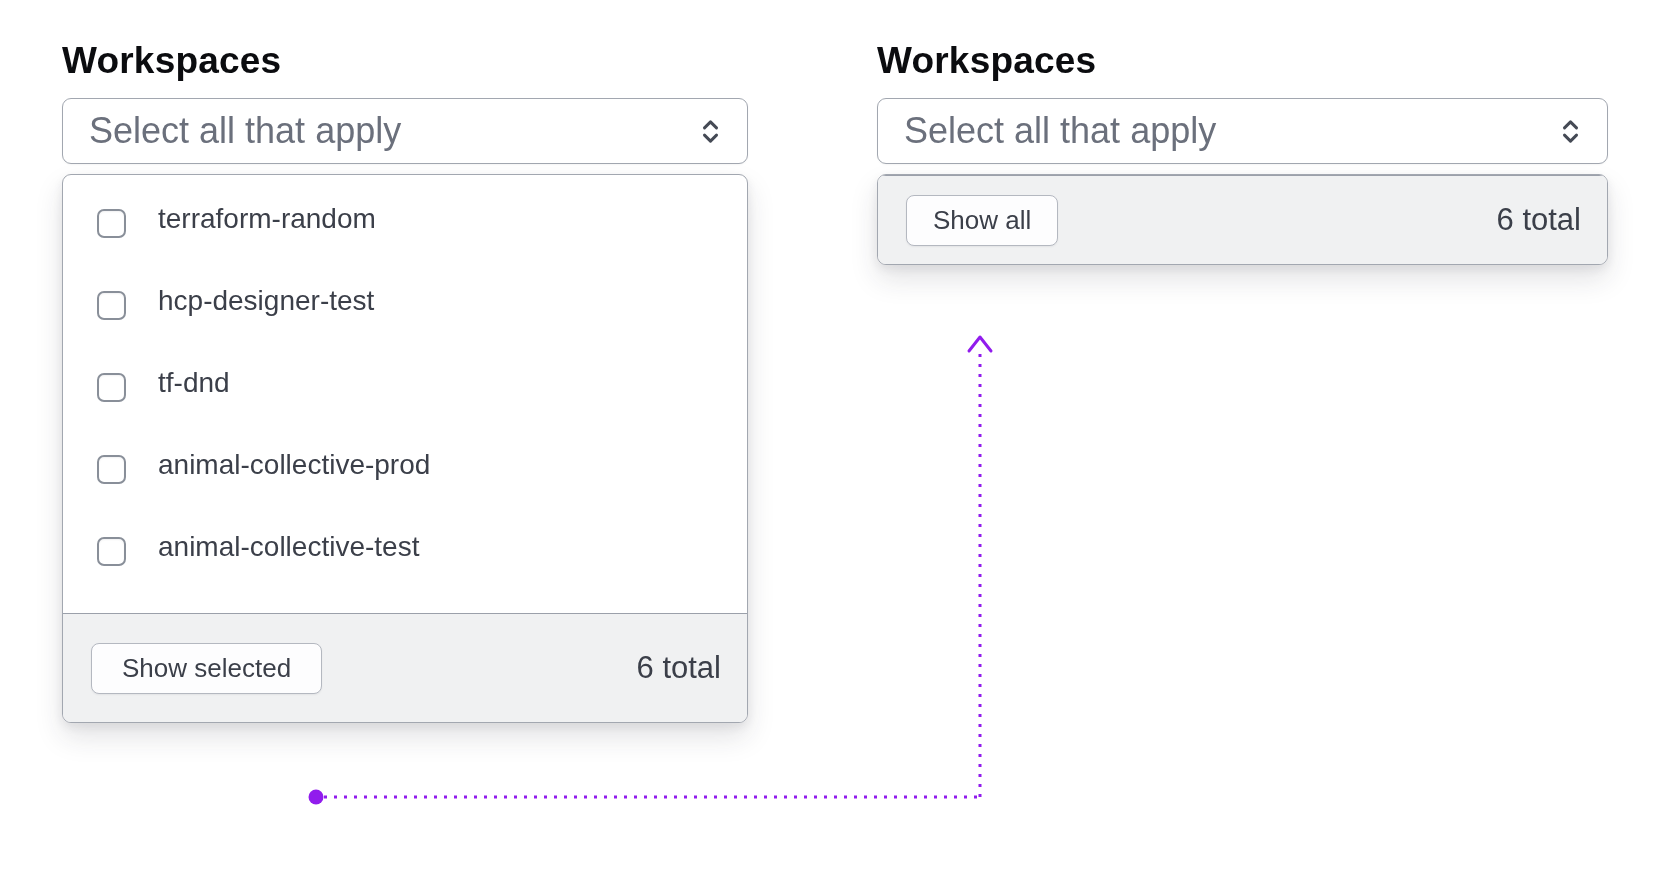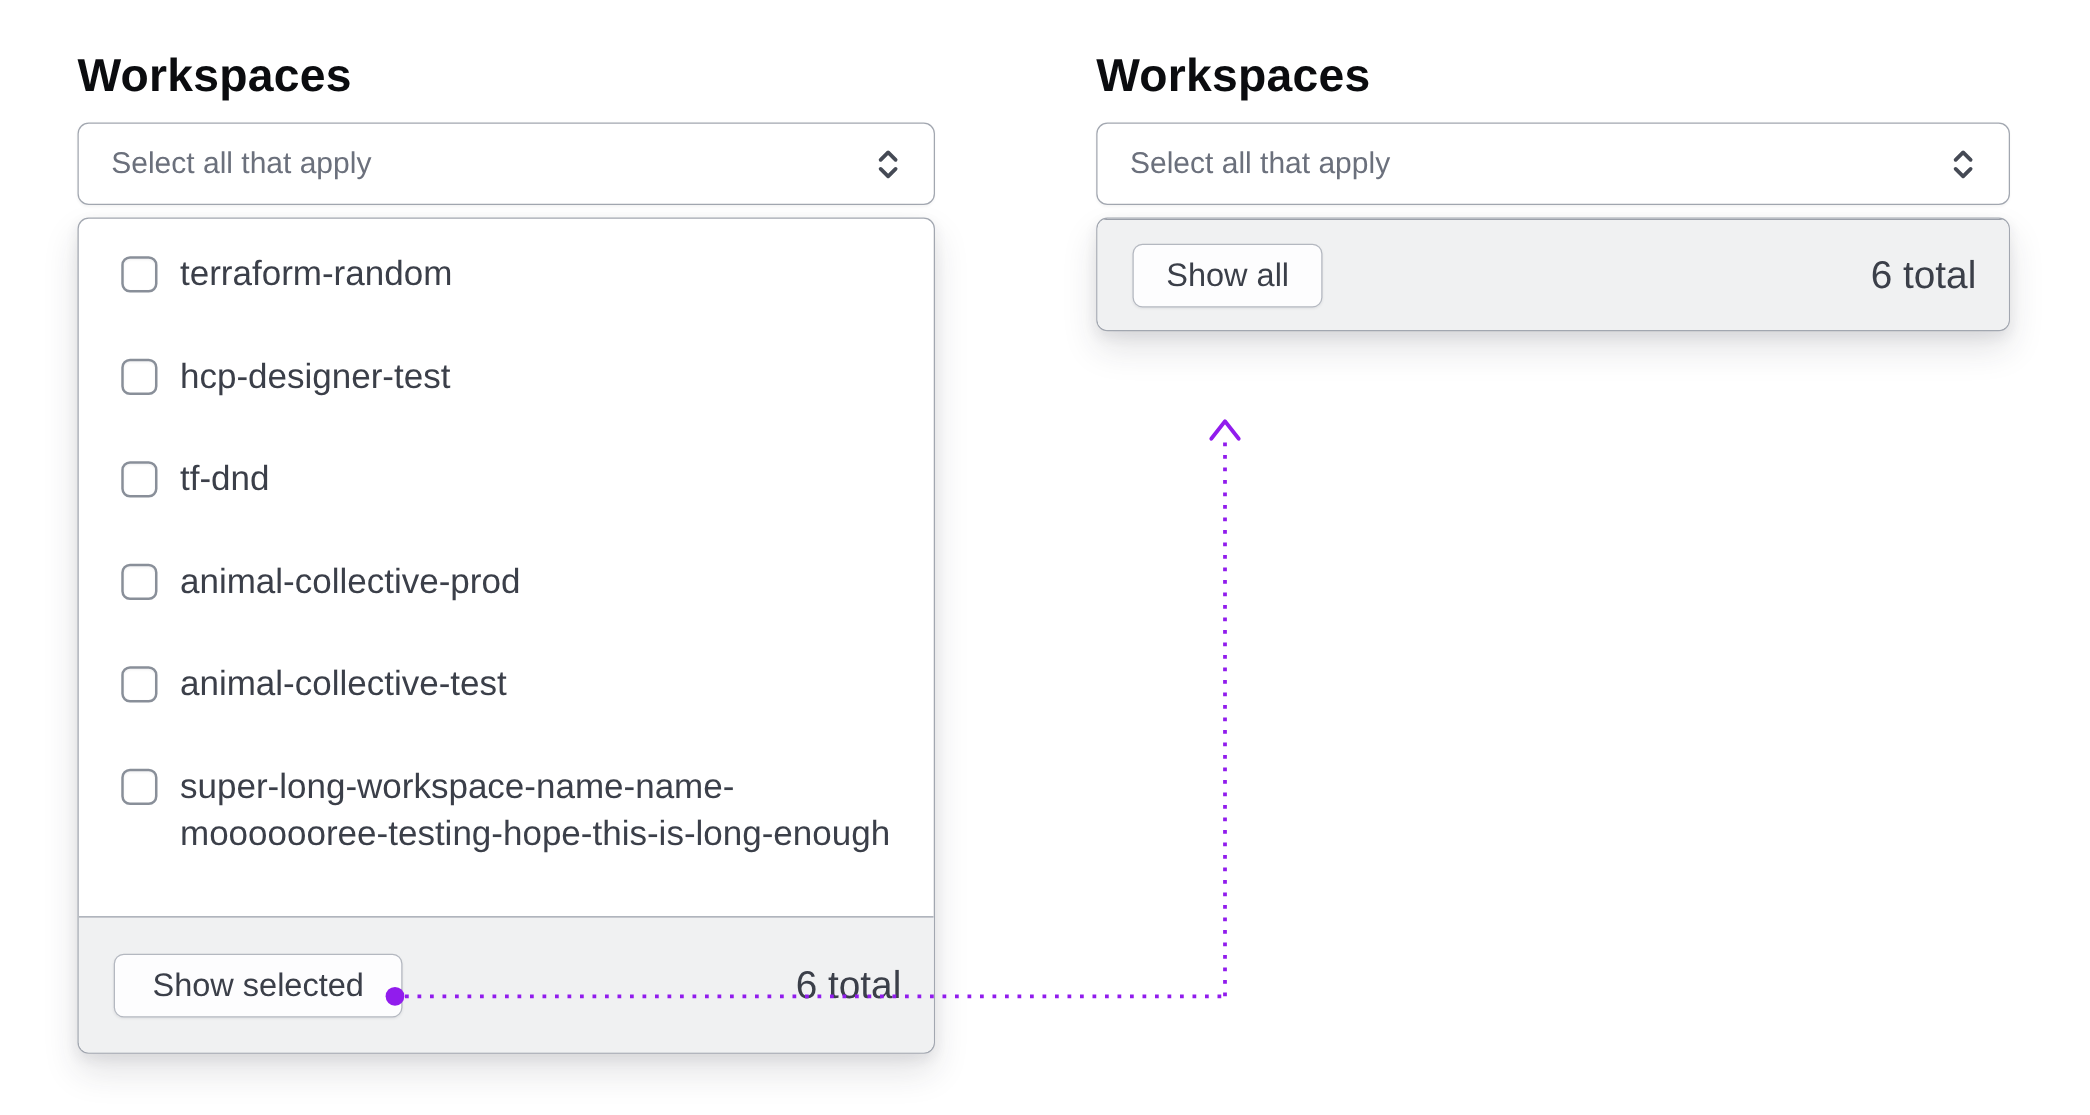--- a/index.html
+++ b/index.html
@@ -18,34 +18,34 @@
     margin-bottom:22px; letter-spacing:.2px;
   }
 
   .trigger {
     height:66px; background:#fff;
     border:1.5px solid #a2a7b0; border-radius:9px;
     display:flex; align-items:center; justify-content:space-between;
     padding:0 24px 0 26px; cursor:pointer;
     box-shadow:0 1px 2px rgba(20,22,30,.04);
   }
-  .trigger .placeholder { font-size:24px; color:#6b707c; }
+  .trigger .placeholder { font-size:36px; color:#6b707c; }
   .trigger svg { flex:0 0 auto; }
 
   .panel {
     margin-top:10px; background:#fff;
     border:1.5px solid #a2a7b0; border-radius:9px;
     box-shadow:0 14px 28px rgba(35,40,55,.13), 0 4px 10px rgba(35,40,55,.08);
     overflow:hidden;
   }
 
   
   .option-list { padding:25px 24px 47px 34px; }
   .option-row {
-    display:flex; align-items:flex-start; gap:18px;
+    display:flex; align-items:flex-end; gap:32px;
     font-size:28px; line-height:38px; color:#3b3f49;
     margin-bottom:44px; cursor:pointer;
   }
   .option-row:last-child { margin-bottom:0; }
   .option-row input[type="checkbox"] {
     appearance:none; -webkit-appearance:none;
     width:29px; height:29px; margin-top:5px; flex:0 0 auto;
     border:2px solid #898f99; border-radius:7px; background:#fff;
     box-shadow:inset 0 1px 2px rgba(20,22,30,.06);
     cursor:pointer;
@@ -113,24 +113,20 @@
         <span class="option-text">tf-dnd</span>
       </label>
       <label class="option-row">
         <input type="checkbox" style="">
         <span class="option-text">animal-collective-prod</span>
       </label>
       <label class="option-row">
         <input type="checkbox" style="">
         <span class="option-text">animal-collective-test</span>
       </label>
-      <label class="option-row">
-        <input type="checkbox" style="">
-        <span class="option-text">super-long-workspace-name-name-mooooooree-testing-hope-this-is-long-enough</span>
-      </label>
     </div>
     <div class="panel-footer">
       <button class="ghost-button">Show selected</button>
       <span class="total-count">6 total</span>
     </div>
   </div>
 </div>
 
 <div class="widget right">
   <div class="field-label">Workspaces</div>

